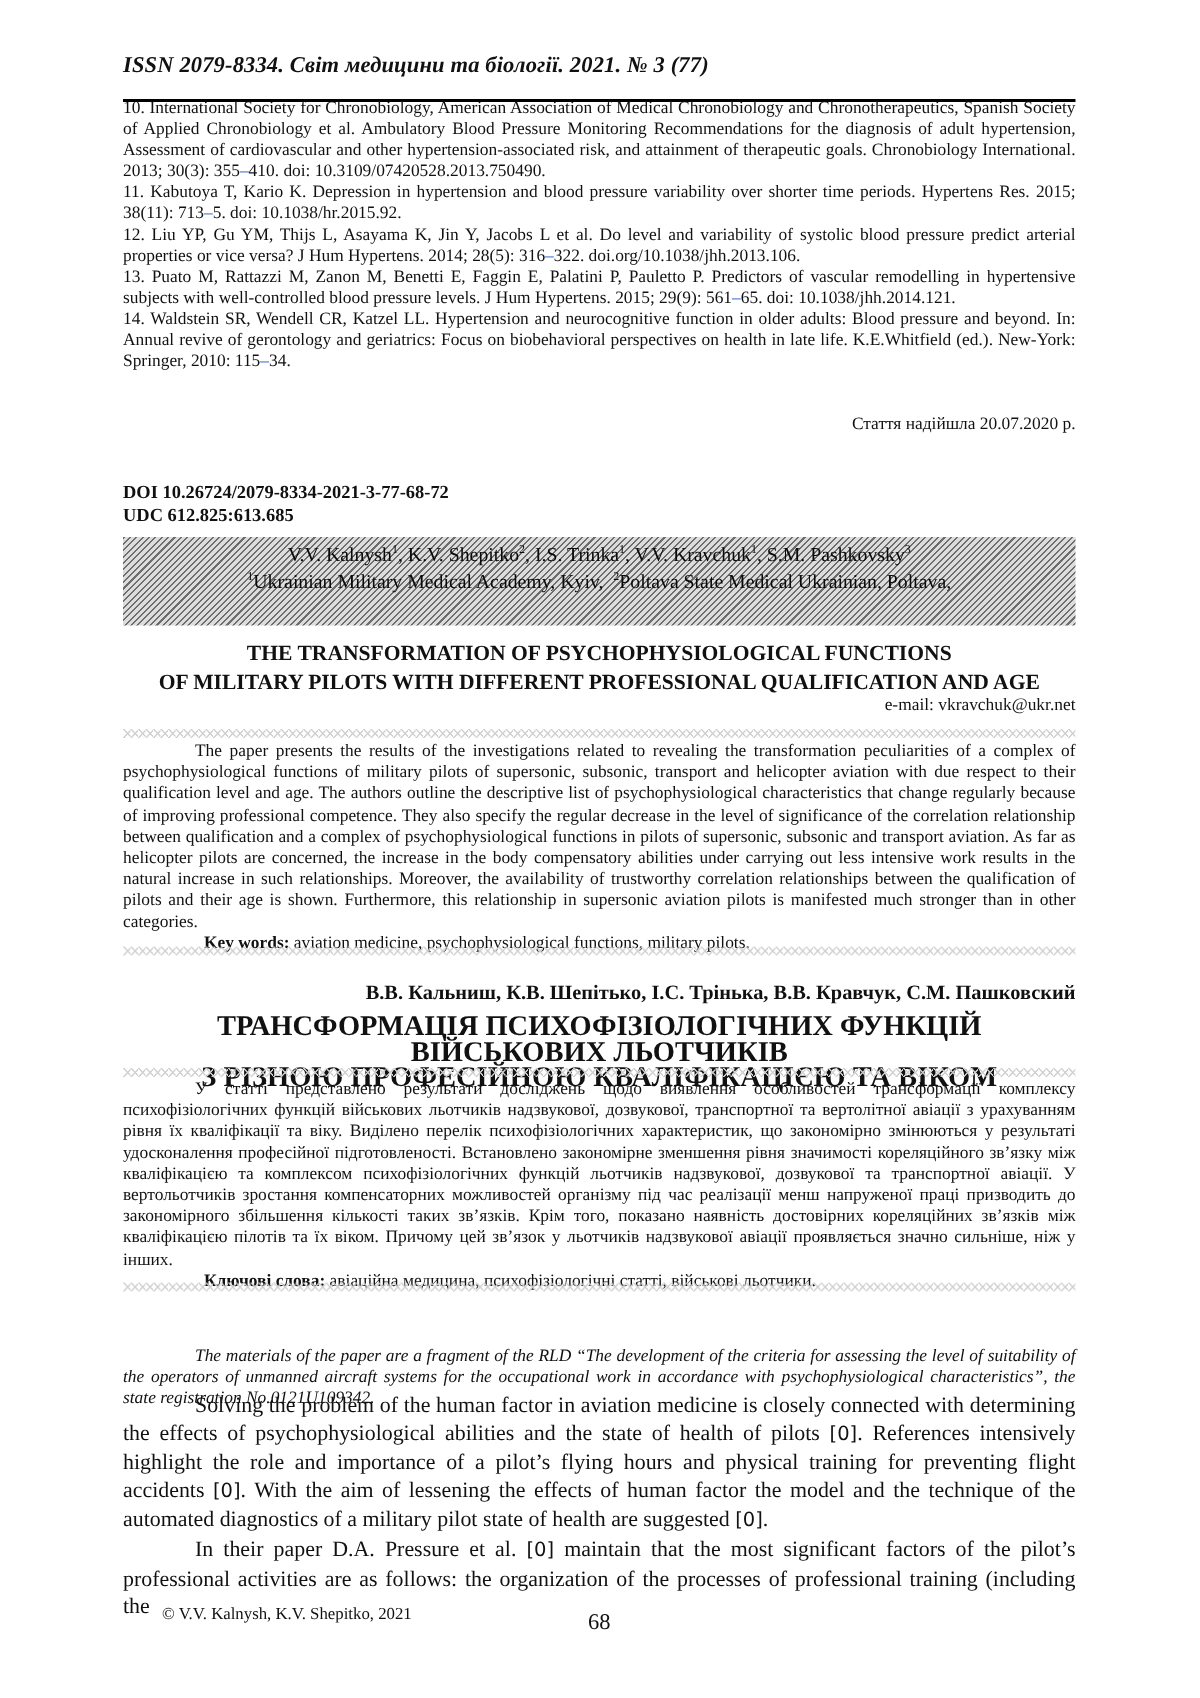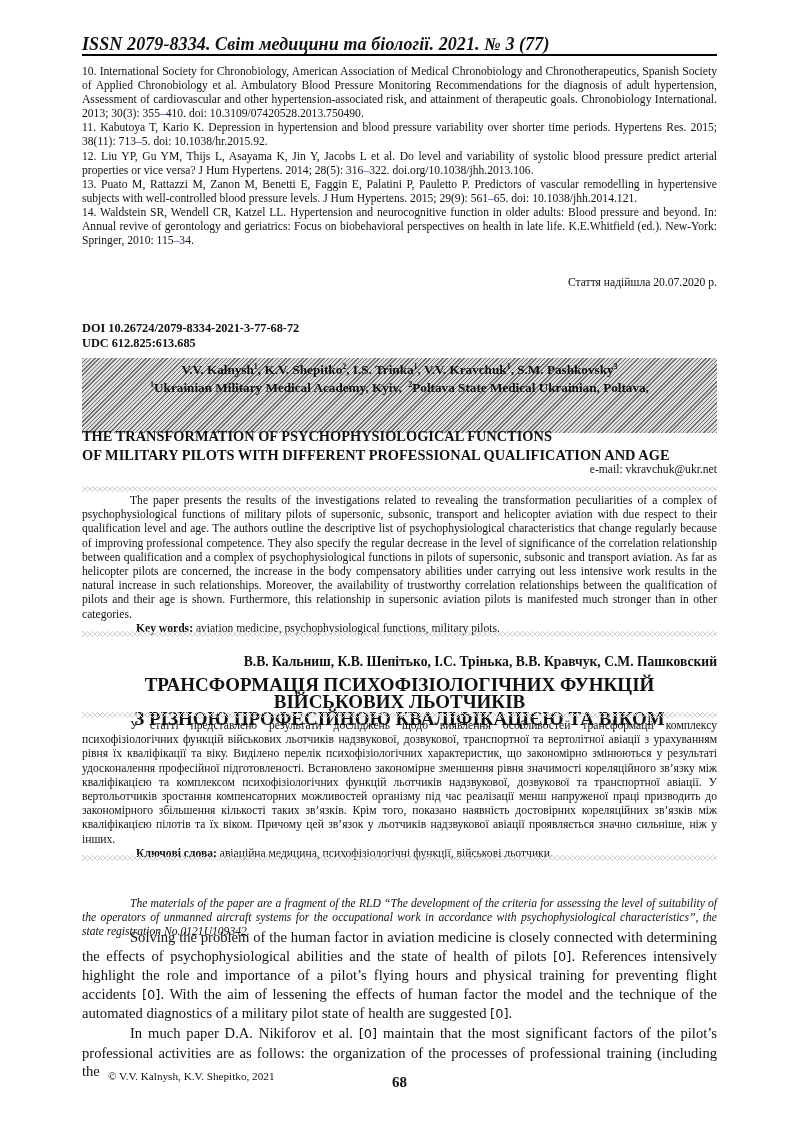--- a/index.html
+++ b/index.html
@@ -4,49 +4,49 @@
 <style>
   html, body { margin: 0; padding: 0; background: #ffffff; }
   body {
     width: 800px; height: 1132px; position: relative; overflow: hidden;
     font-family: "Liberation Serif", "DejaVu Serif", serif; color: #111;
   }
   .page { position: absolute; left: 82px; width: 635px; top: 0; }
 
   .running-head {
     position: absolute; top: 34px; left: 0; width: 635px;
-    font-style: italic; font-weight: bold; font-size: 18px; letter-spacing: 0.1px;
-    padding-bottom: 0; border-bottom: 2px solid #000; line-height: 20px;
+    font-style: italic; font-weight: bold; font-size: 15px; letter-spacing: 0.1px;
+    padding-bottom: 12px; border-bottom: 2px solid #000; line-height: 20px;
   }
 
   .refs {
     position: absolute; top: 65px; left: 0; width: 635px;
     font-size: 11.6px; line-height: 14.1px; text-align: justify;
   }
   .refs p { margin: 0; }
   .dash { color: #1a4fd0; }
 
   .received {
     position: absolute; top: 276px; right: 0; font-size: 11.6px;
   }
 
   .doi {
     position: absolute; top: 321px; left: 0; font-weight: bold; font-size: 12.3px; line-height: 15px;
   }
 
   .authors-box {
-    position: absolute; top: 358px; left: 0; width: 635px; height: 75px;
+    position: absolute; top: 358px; left: 0; width: 635px; height: 59px;
     background: repeating-linear-gradient(135deg, #6d6d6d 0 1px, #dcdcdc 1px 3px);
-    text-align: center; font-weight: bold; font-size: 13.2px; line-height: 17.5px;
+    text-align: center; font-weight: normal; font-size: 13.2px; line-height: 17.5px;
     padding-top: 3px; box-sizing: border-box; color: #0a0a0a;
   }
   .authors-box sup { font-size: 8px; vertical-align: super; line-height: 0; }
 
   .title-en {
-    position: absolute; top: 427px; left: 0; width: 635px; 
+    position: absolute; top: 427px; left: 0; width: 635px; text-align: center;
     font-weight: bold; font-size: 14.4px; line-height: 18.5px;
   }
   .email {
     position: absolute; top: 463px; right: 0; font-size: 11.6px;
   }
 
   .zigzag {
     position: absolute; left: 0; width: 635px; height: 6px;
     background:
       linear-gradient(135deg, transparent 50%, #cfcfcf 50%, #cfcfcf 62%, transparent 62%) 0 0 / 5px 6px,
@@ -80,21 +80,21 @@
     position: absolute; top: 928px; left: 0; width: 635px;
     font-size: 14.6px; line-height: 18.6px; text-align: justify;
   }
   .body-text p { margin: 0; text-indent: 48px; }
   .ref-mark { font-family: "DejaVu Sans", sans-serif; font-size: 13px; }
 
   .copyright {
     position: absolute; top: 1070px; left: 26px; font-size: 11.2px; text-align: center;
   }
   .page-num {
-    position: absolute; top: 1074px; left: 0; width: 635px; text-align: center; font-size: 15px; font-weight: bold;
+    position: absolute; top: 1074px; left: 0; width: 635px; text-align: center; font-size: 15px;
   }
 </style>
 </head>
 <body>
 
 <div class="page">
 
   <div class="running-head">ISSN 2079-8334. Світ медицини та біології. 2021. № 3 (77)</div>
 
   <div class="refs">
@@ -146,29 +146,29 @@
 
   <div class="title-ua">
     <div>ТРАНСФОРМАЦІЯ ПСИХОФІЗІОЛОГІЧНИХ ФУНКЦІЙ ВІЙСЬКОВИХ ЛЬОТЧИКІВ</div>
     <div>З РІЗНОЮ ПРОФЕСІЙНОЮ КВАЛІФІКАЦІЄЮ ТА ВІКОМ</div>
   </div>
 
   <div class="zigzag" style="top:712px"></div>
 
   <div class="abstract" style="top:719px">
     <p>У статті представлено результати досліджень щодо виявлення особливостей трансформації комплексу психофізіологічних функцій військових льотчиків надзвукової, дозвукової, транспортної та вертолітної авіації з урахуванням рівня їх кваліфікації та віку. Виділено перелік психофізіологічних характеристик, що закономірно змінюються у результаті удосконалення професійної підготовленості. Встановлено закономірне зменшення рівня значимості кореляційного зв’язку між кваліфікацією та комплексом психофізіологічних функцій льотчиків надзвукової, дозвукової та транспортної авіації. У вертольотчиків зростання компенсаторних можливостей організму під час реалізації менш напруженої праці призводить до закономірного збільшення кількості таких зв’язків. Крім того, показано наявність достовірних кореляційних зв’язків між кваліфікацією пілотів та їх віком. Причому цей зв’язок у льотчиків надзвукової авіації проявляється значно сильніше, ніж у інших.</p>
-    <p class="kw"><b>Ключові слова:</b><span> авіаційна медицина, психофізіологічні функції, військові льотчики.</span></p>
+    <p class="kw"><b>Ключові слова:</b><span> авіаційна медицина, психофізіологічні статті, військові льотчики.</span></p>
   </div>
 
   <div class="zigzag" style="top:855px"></div>
 
   <div class="funding">
     <p>The materials of the paper are a fragment of the RLD “The development of the criteria for assessing the level of suitability of the operators of unmanned aircraft systems for the occupational work in accordance with psychophysiological characteristics”, the state registration No.0121U109342.</p>
   </div>
 
   <div class="body-text">
     <p><span>Solving the problem of the human factor in aviation medicine is closely connected with determining the effects of psychophysiological abilities and the state of health of pilots </span><span class="ref-mark">[0]</span><span>. References intensively highlight the role and importance of a pilot’s flying hours and physical training for preventing flight accidents </span><span class="ref-mark">[0]</span><span>. With the aim of lessening the effects of human factor the model and the technique of the automated diagnostics of a military pilot state of health are suggested </span><span class="ref-mark">[0]</span><span>.</span></p>
-    <p><span>In much paper D.A. Nikiforov et al. </span><span class="ref-mark">[0]</span><span> maintain that the most significant factors of the pilot’s professional activities are as follows: the organization of the processes of professional training (including the</span></p>
+    <p><span>In their paper D.A. Pressure et al. </span><span class="ref-mark">[0]</span><span> maintain that the most significant factors of the pilot’s professional activities are as follows: the organization of the processes of professional training (including the</span></p>
   </div>
 
   <div class="copyright">© V.V. Kalnysh, K.V. Shepitko, 2021</div>
   <div class="page-num">68</div>
 </div>
 
 </body></html>

